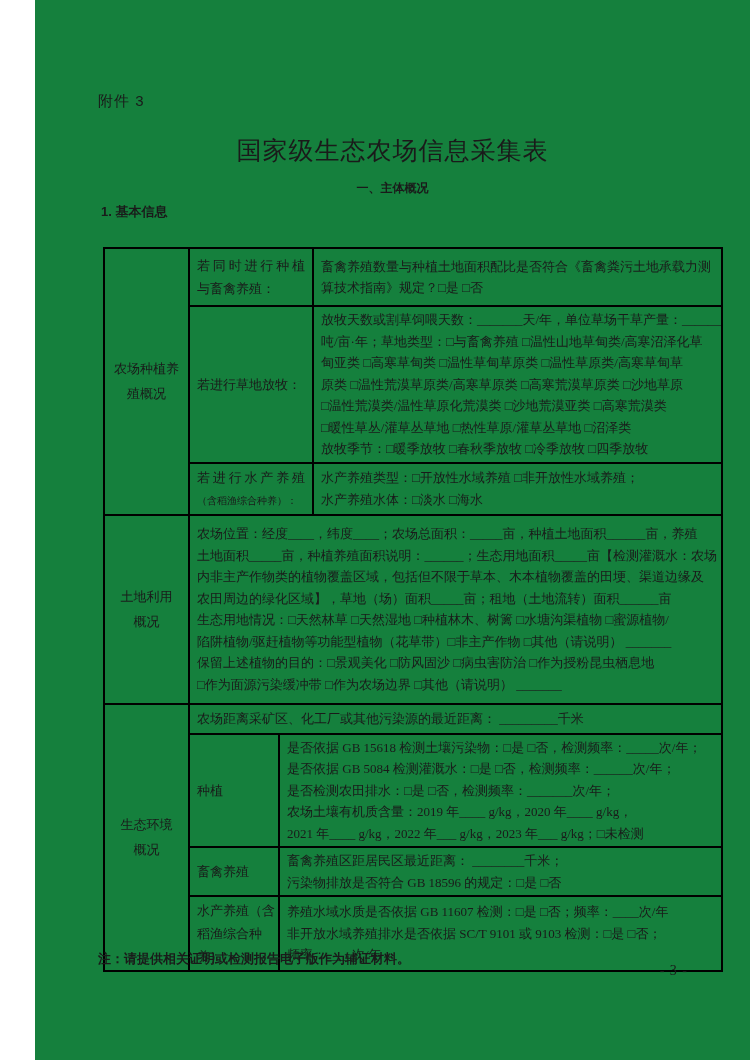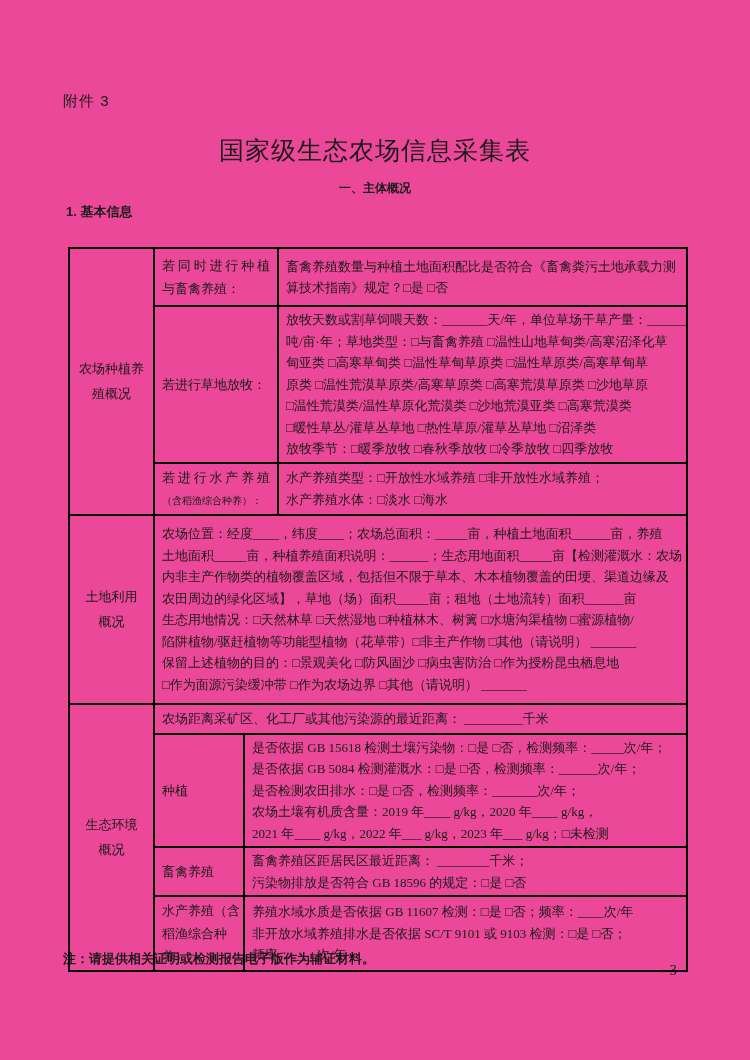--- a/index.html
+++ b/index.html
@@ -1,21 +1,21 @@
 <!DOCTYPE html>
 <html><head>
 <meta charset="utf-8">
 <style>
   html,body { margin:0; padding:0; background:#ffffff; }
   body {
     width:750px; height:1060px; position:relative;
     font-family:"Liberation Serif","DejaVu Serif",serif;
     color:#1a1a1a;
   }
-  .page { position:absolute; inset:0; background:#ec4899; }
+  .page { position:absolute; inset:0; background:#15803d;margin-left:35px; }
 
   .attachment {
     position:absolute; left:63px; top:92px;
     font-family:"Liberation Sans","DejaVu Sans",sans-serif;
     font-size:15px; font-weight:500; letter-spacing:1px;
   }
   .doc-title {
     position:absolute; left:0; top:134px; width:100%;
     text-align:center; font-size:25px; font-weight:normal; letter-spacing:1px;
   }

